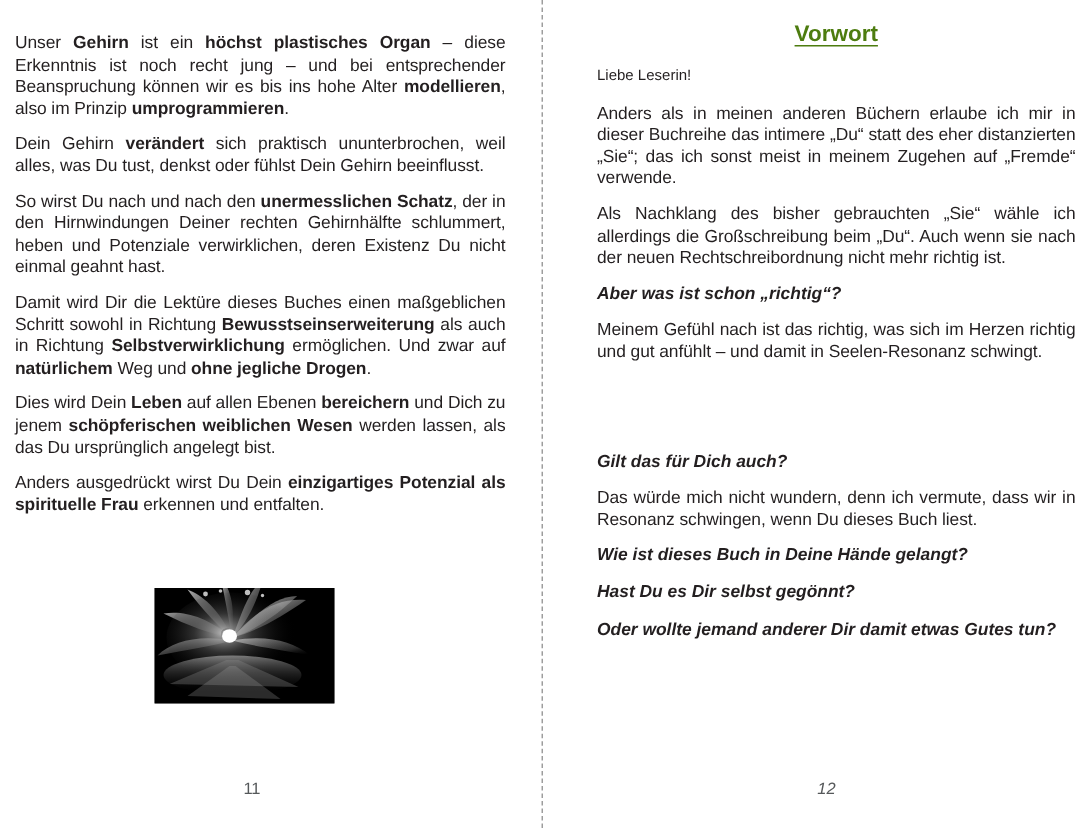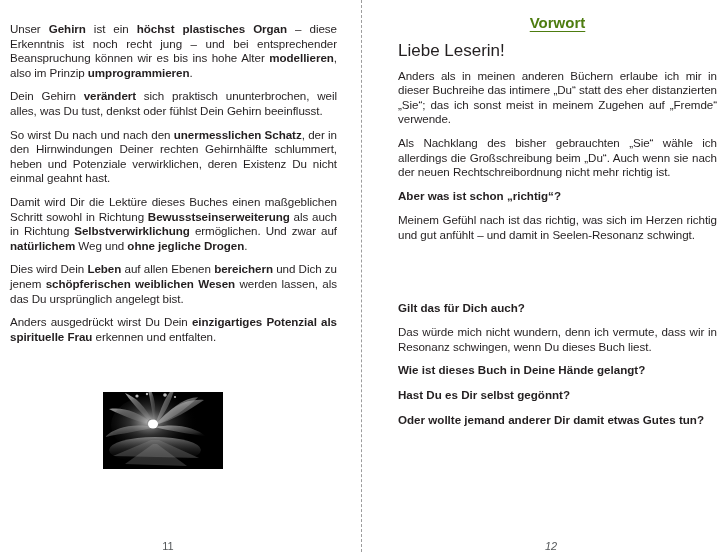--- a/index.html
+++ b/index.html
@@ -59,49 +59,50 @@
     text-align: center;
     font-size: 15px;
     font-weight: bold;
     text-decoration: underline;
     text-underline-offset: 2.5px;
     color: #4d7c0f;
   }
 
   p.salutation {
     margin: 0 0 10px 0;
-    font-size: 17px;
+    font-size: 10px;
     line-height: 14.6px;
     text-align: left;
     color: #231f20;
   }
 
   p.question {
     margin: 0 0 10px 0;
     font-size: 11.6px;
     line-height: 14.6px;
     font-weight: bold;
+    font-style: italic;
     text-align: left;
     color: #231f20;
   }
 
   .figure-lotus {
     position: absolute;
     left: 103px;
     top: 392px;
     width: 120px;
     height: 77px;
     overflow: hidden;
     background: #000;
   }
   .figure-lotus svg { display: block; }
 
   .page-number {
     position: absolute;
-    bottom: 0;
+    bottom: 20px;
     width: 100%;
     left: 0;
     text-align: center;
     font-size: 11px;
     color: #55585a;
   }
   .page-left .page-number  { text-indent: -26px; }
   .page-right .page-number { text-indent: 20px; font-style: italic; }
 </style>
 </head>

